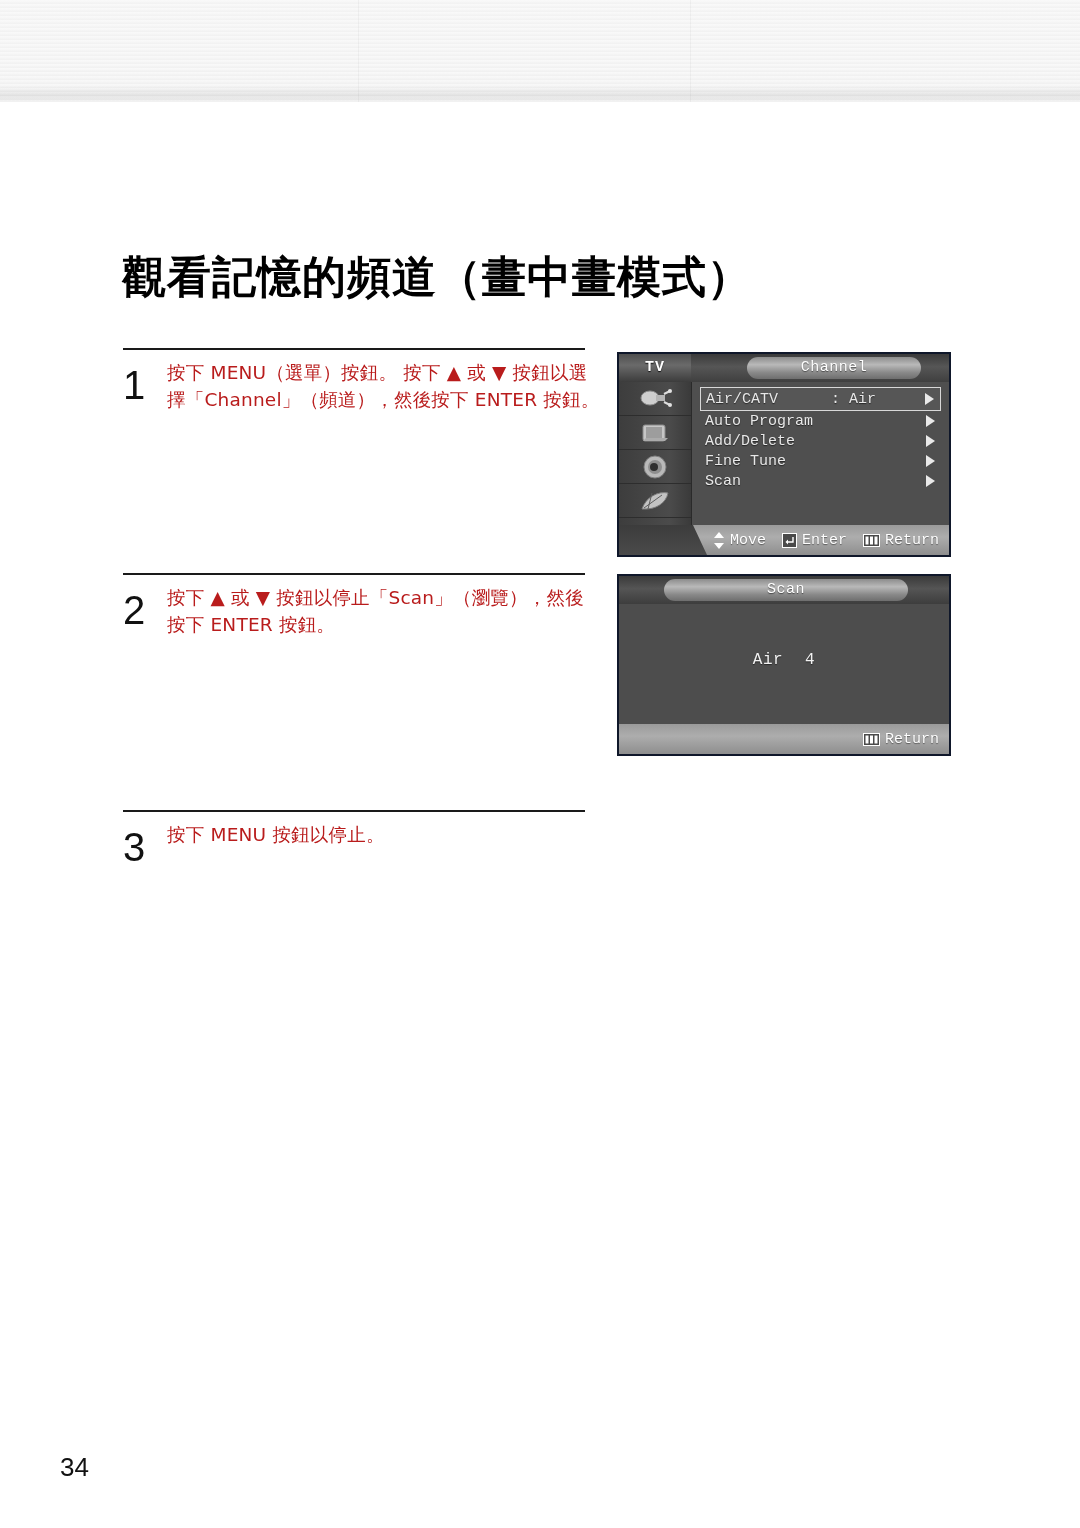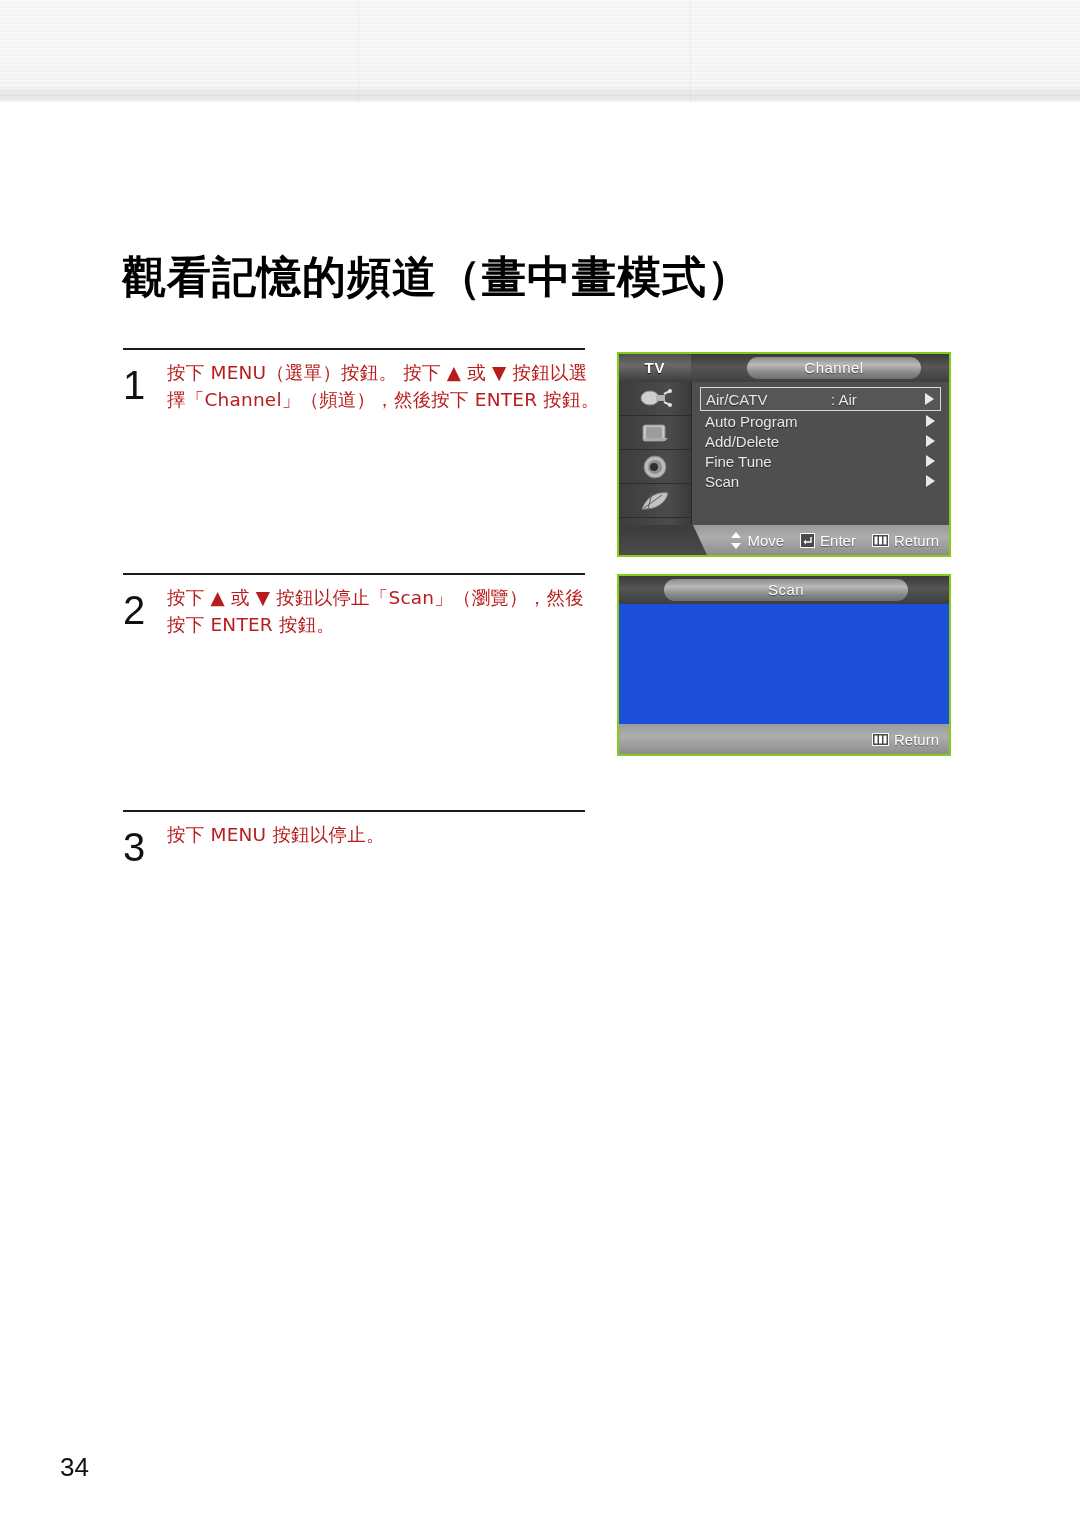--- a/index.html
+++ b/index.html
@@ -103,24 +103,24 @@
   }
   .step-text .ln { display: block; white-space: nowrap; }
 
   #step1 { height: 216px; }
   #step2 { height: 228px; }
   #step3 { height: 120px; }
 
   
   .osd {
     position: absolute;
-    border: 2px solid #84cc16;
+    border: 2px solid #0f172a;
     box-sizing: border-box;
-    background: #1d4ed8;
-    font-family: Liberation Sans, sans-serif;
+    background: #0c4a6e;
+    font-family: Liberation Mono, monospace;
     overflow: hidden;
   }
 
   
   #osd-channel {
     left: 617px;
     top: 352px;
     width: 334px;
     height: 205px;
   }
@@ -469,20 +469,25 @@
   </div>
 
 </div>
 
 <div class="osd" id="osd-scan">
 
   <div class="scan-head">
     <div class="title-pill">Scan</div>
   </div>
 
+  <div class="scan-body">
+    <div class="scan-value">
+      <span class="band">Air</span><span>4</span>
+    </div>
+  </div>
 
   <div class="osd-footer">
     <span class="foot-item">
       <span class="ficon">
         <svg width="17" height="13" viewBox="0 0 17 13">
           <rect x="0.5" y="0.5" width="16" height="12" fill="#4a4a4a" stroke="#ffffff"></rect>
           <rect x="2.5" y="2.5" width="3" height="8" fill="#ffffff"></rect>
           <rect x="7" y="2.5" width="3" height="8" fill="#ffffff"></rect>
           <rect x="11.5" y="2.5" width="3" height="8" fill="#ffffff"></rect>
         </svg>

